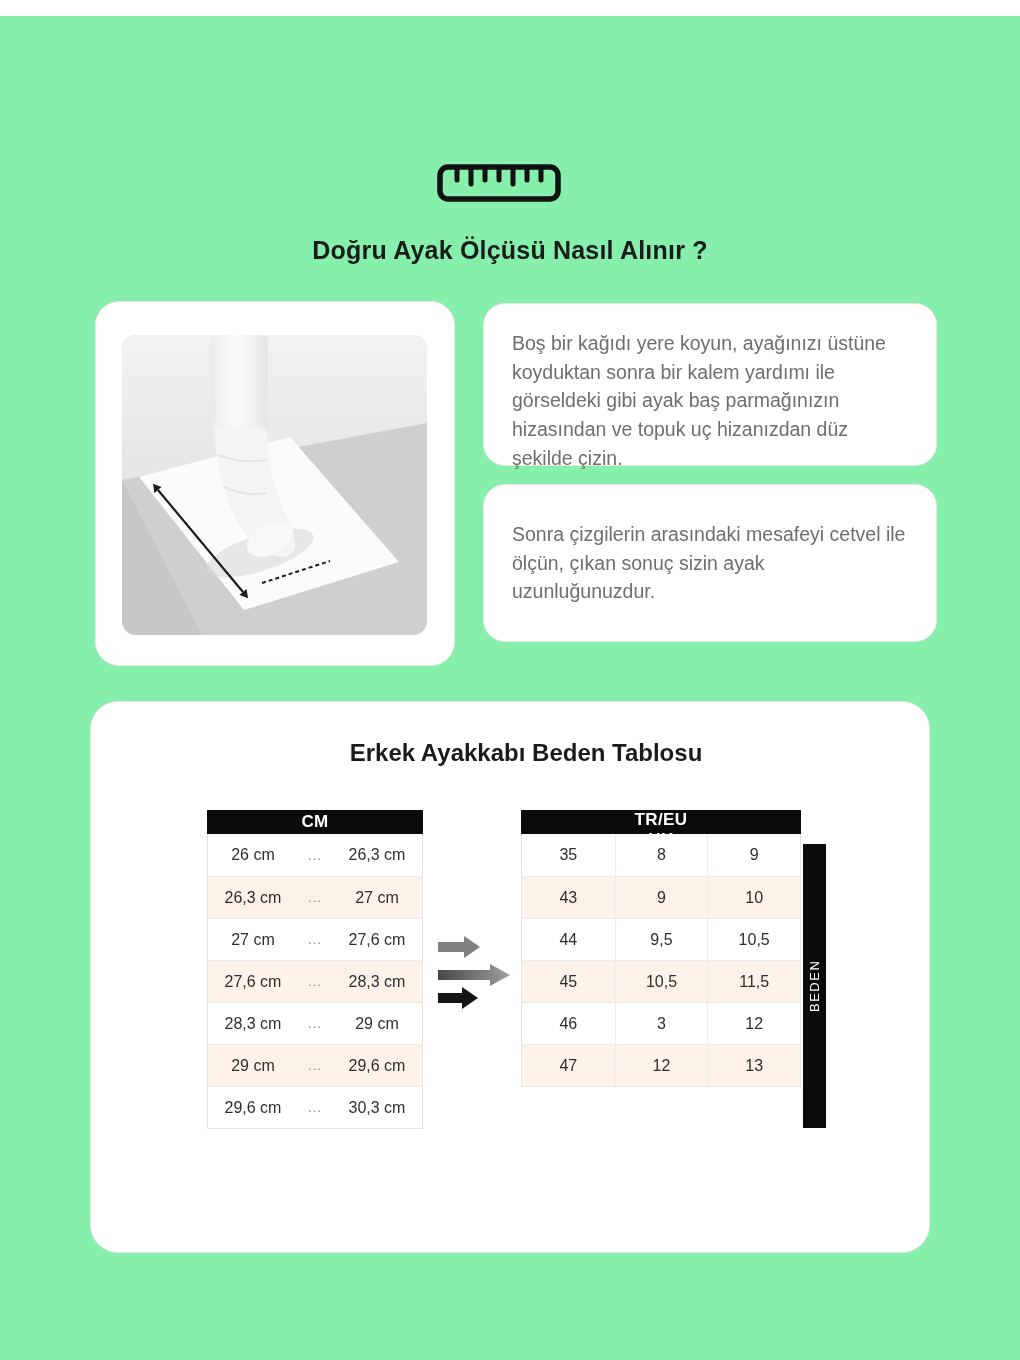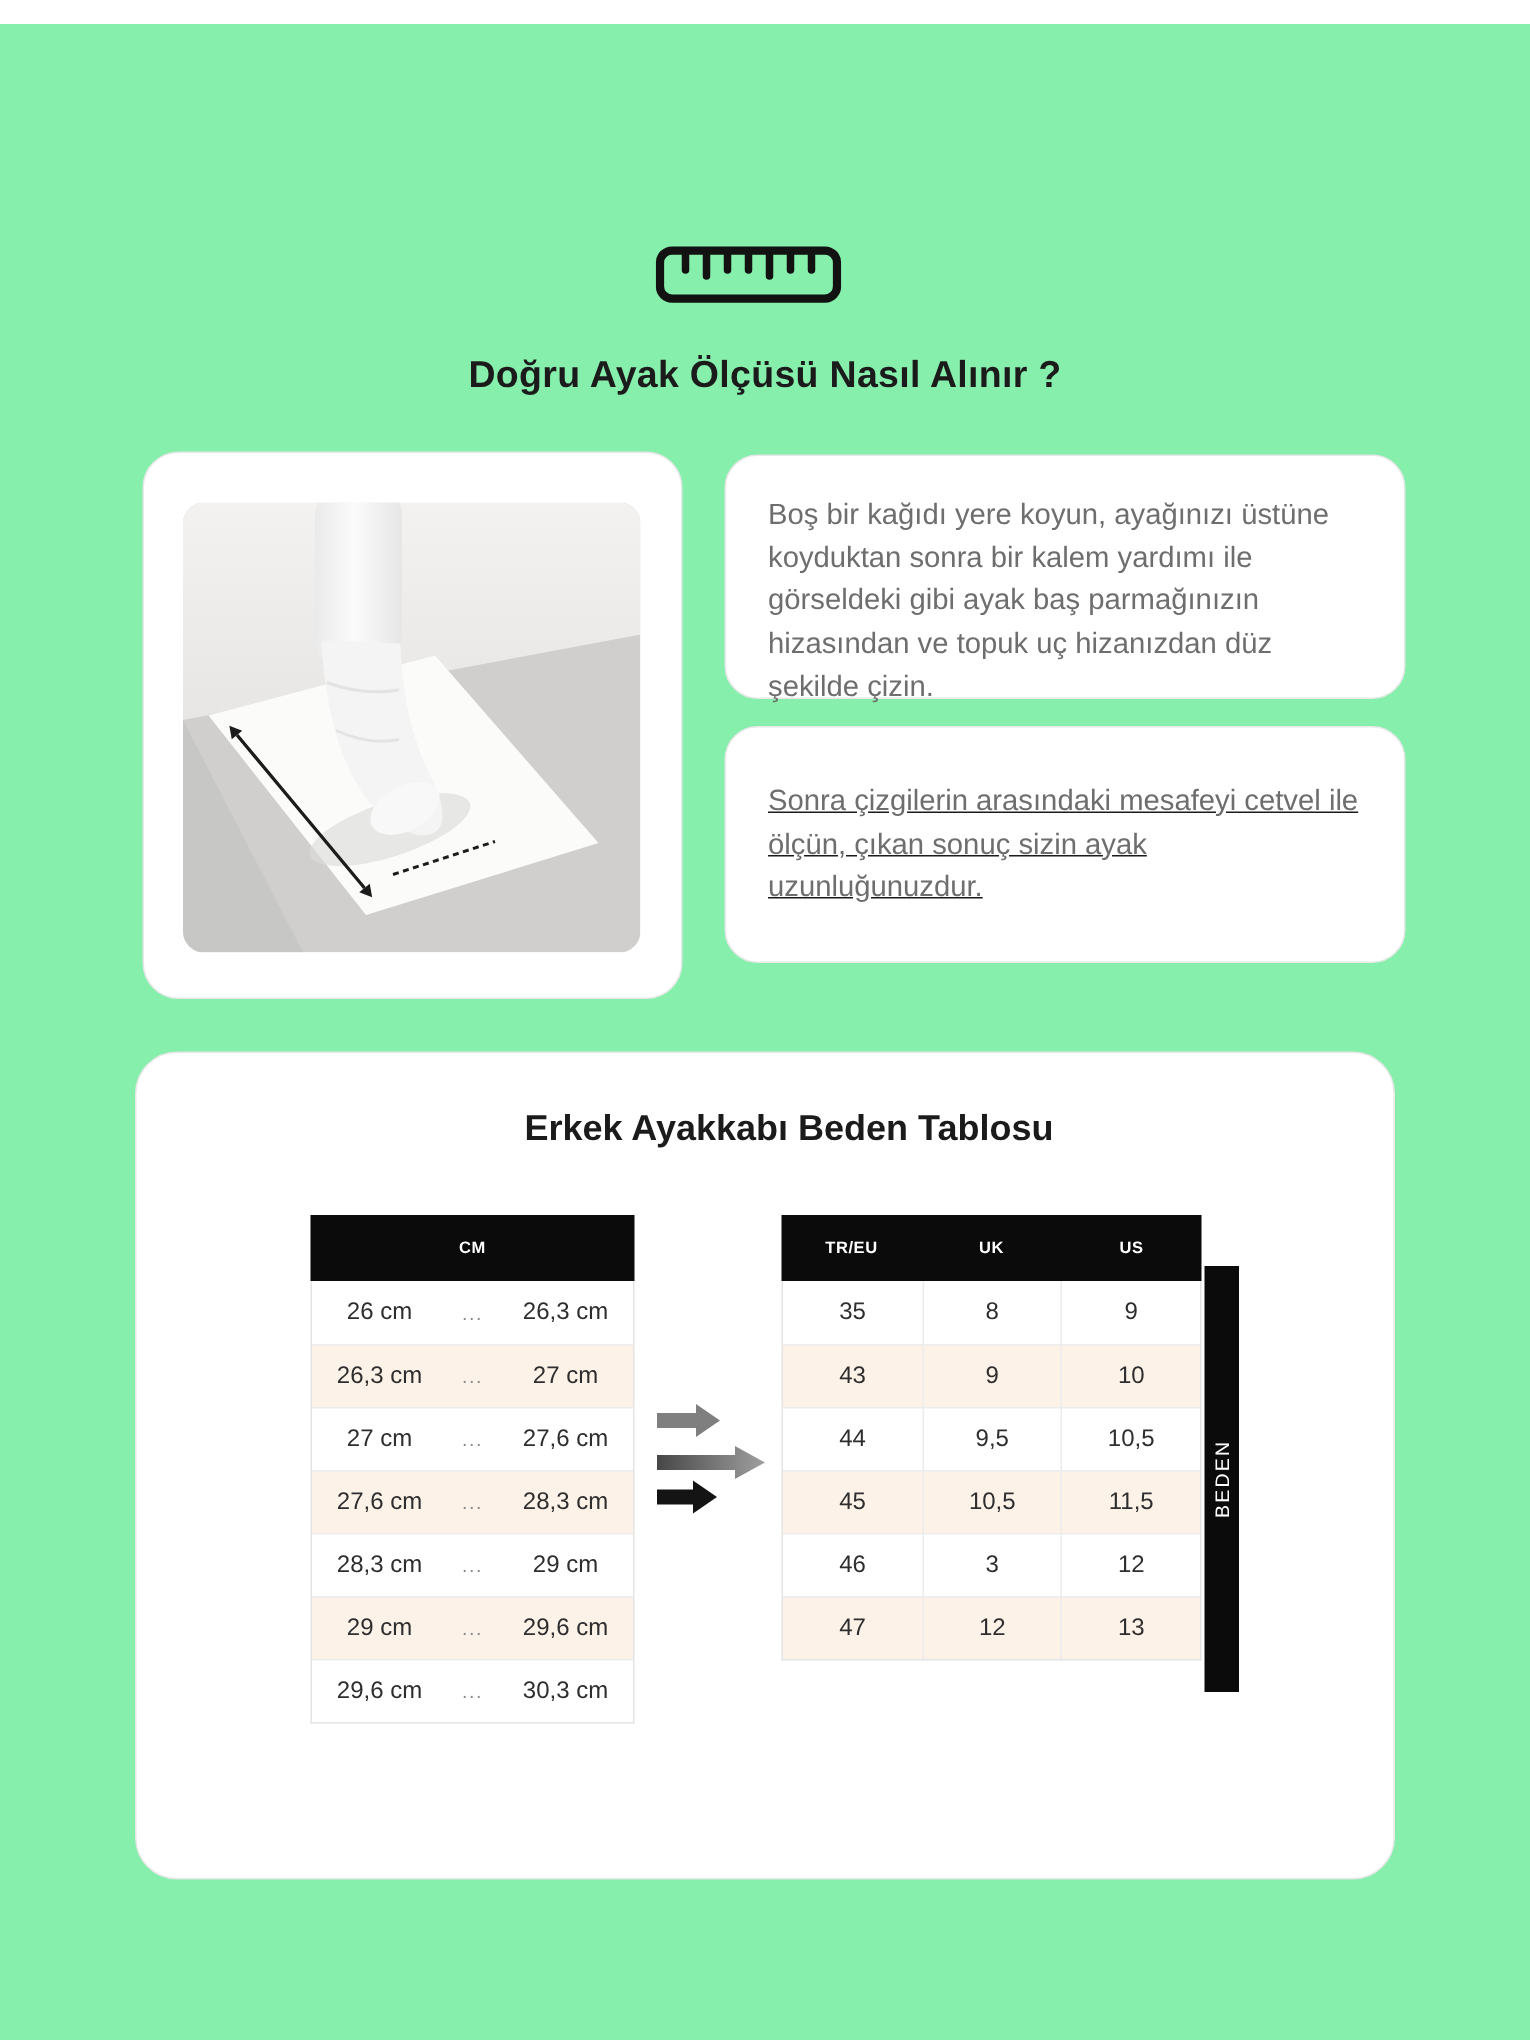--- a/index.html
+++ b/index.html
@@ -23,39 +23,39 @@
     position:absolute; background:#fff;
     border:1px solid #e7e7e7; border-radius:24px;padding-left:32px;
   }
   .photo-card { left:95px; top:285px; width:360px; height:365px; }
   .photo {
     position:absolute; left:26px; top:33px; width:305px; height:300px;
     border-radius:14px; overflow:hidden;
   }
   .step-card { left:483px; width:454px; border-radius:22px; }
   .step-1 { top:287px; height:163px; padding:25px 28px; }
-  .step-2 { top:468px; height:158px; padding:25px 28px; display:flex; align-items:center;text-decoration:underline; }
+  .step-2 { top:468px; height:158px; padding:25px 28px; display:flex; align-items:center; }
   .step-text { font-size:19.5px; line-height:1.47; color:#6e6e6e; }
 
   
   .table-card { left:90px; top:685px; width:840px; height:552px; border-radius:28px; }
   .section-title {
     margin-top:37px; text-align:center; font-size:24px; font-weight:bold; color:#1b1b1b;
   }
 
   .tbl { position:absolute; top:108px; }
   .cm-tbl  { left:116px; width:216px; }
   .size-tbl{ left:430px; width:280px; }
 
   .thead {
-    height:44px; background:#0b0b0b; color:#ffffff;
+    height:24px; background:#0b0b0b; color:#ffffff;
     display:flex; align-items:center; justify-content:center;
-    font-size:11px; font-weight:600; letter-spacing:.4px;
-  }
-  .thead.cols3 { display:grid; grid-template-columns:repeat(3,1fr); }
+    font-size:17px; font-weight:600; letter-spacing:.4px;
+  }
+  .thead.cols3 { display:grid; grid-template-columns:repeat(1,1fr); }
   .thead.cols3 span { display:flex; align-items:center; justify-content:center; }
 
   .rows-box { border:1px solid #e4e4e4; border-top:none; background:#fff; }
   .trow {
     height:42px; display:grid; align-items:stretch;
     font-size:16px; color:#2e2e2e;
   }
   .trow + .trow { border-top:1px solid #ececec; }
   .trow:nth-child(even) { background:#fcf2e8; }
   .trow span { display:flex; align-items:center; justify-content:center; }

